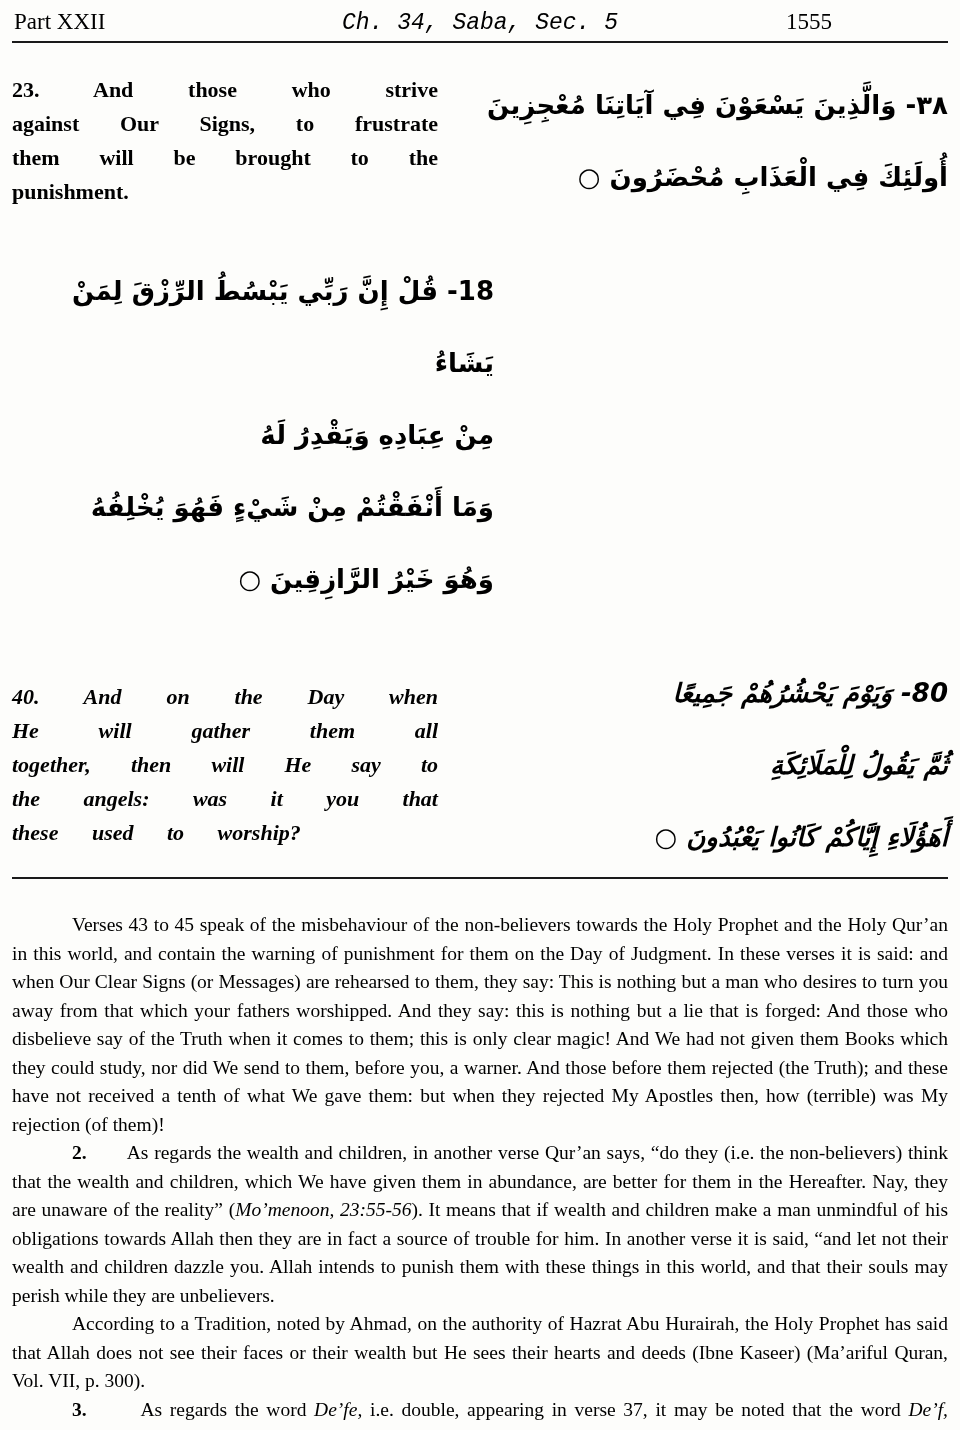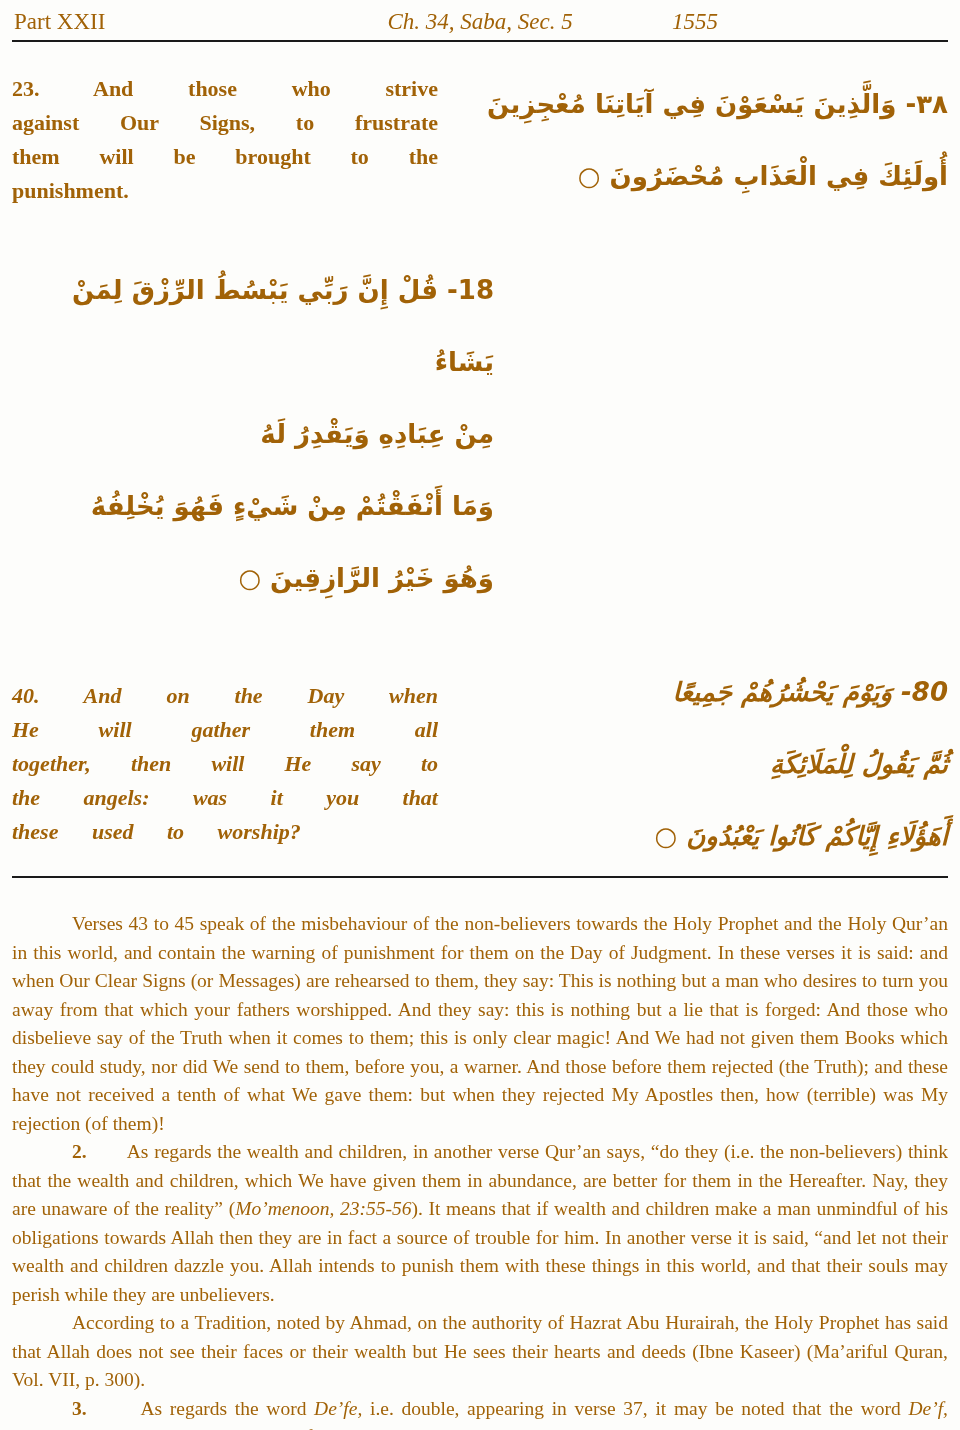--- a/index.html
+++ b/index.html
@@ -1,35 +1,35 @@
 <!DOCTYPE html>
 <html><head>
 <meta charset="utf-8">
 <style>
   * { box-sizing: border-box; }
   html, body { margin: 0; padding: 0; background: #d9d9d9; }
   .page {
     width: 960px; height: 1430px;
     margin: 0 auto;
     background: #fdfdfb;
-    color: #a16207;
+    color: #000000;
     font-family: "Liberation Serif", serif;
     padding: 6px 12px 0 12px;
     overflow: hidden;
     position: relative;
   }
   
   .pg-header {
     display: flex; align-items: baseline;
     font-size: 23px; line-height: 28px;
     padding: 2px 2px 4px 2px;
   }
   .pg-header .h-left  { flex: 1; text-align: left; }
-  .pg-header .h-center{ flex: 1.4; text-align: center; font-style: italic; }
-  .pg-header .h-right { flex: 1; text-align: left; font-style: italic; }
+  .pg-header .h-center{ flex: 1.4; text-align: center; font-style: italic; font-family: Liberation Mono, monospace; }
+  .pg-header .h-right { flex: 1; text-align: center; }
   hr.rule {
     border: none; border-top: 2px solid #1a1a1a;
     margin: 0; width: 100%;
   }
   hr.rule-thick { border-top-width: 2px; }
   
   .verses { padding: 26px 0 4px 0; }
   .verse-row {
     display: flex; justify-content: space-between; align-items: center;
     margin-bottom: 42px;

